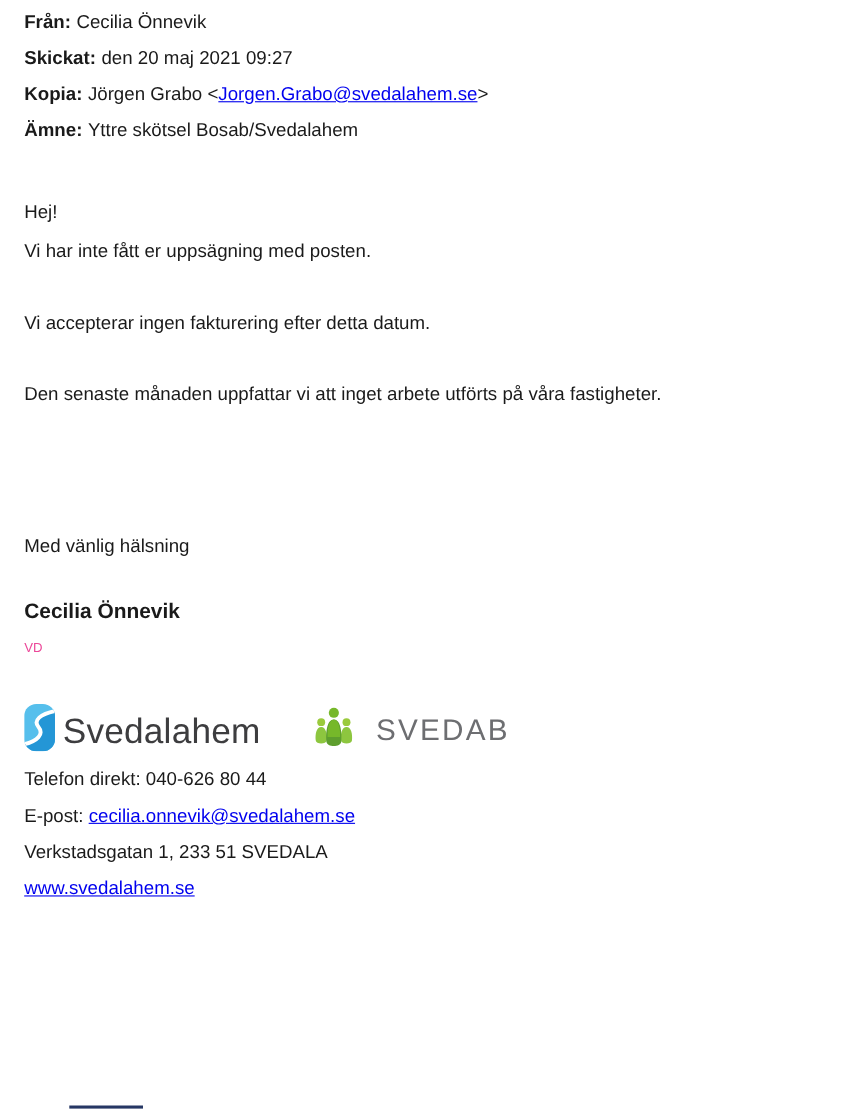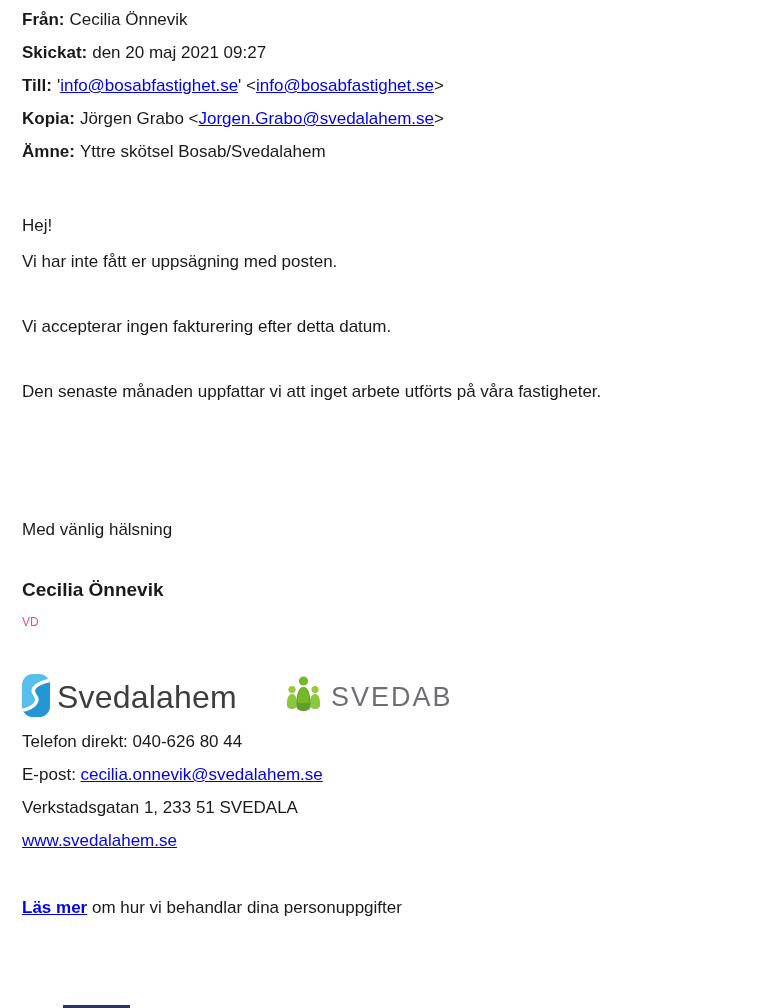--- a/index.html
+++ b/index.html
@@ -24,41 +24,40 @@
   .closing { margin-top:102px; }
 
   
   .sig-name { font-size:19px; font-weight:bold; line-height:28px; margin-top:28px; white-space:nowrap; }
   .sig-title { font-size:12px; line-height:18px; margin-top:9px; color:#ec4899; white-space:nowrap; }
 
   .logo-row { margin-top:38px; height:56px; display:flex; align-items:center; }
   .logo-group { display:flex; align-items:center; }
   .svedalahem-text { font-size:32px; color:#3D3D3F; margin-left:7px; letter-spacing:0.2px; }
   .svedab-group { margin-left:48px; }
-  .svedab-text { font-size:27px; color:#6D6E71; margin-left:9px; letter-spacing:2px; }
+  .svedab-text { font-size:27px; color:#6D6E71; margin-left:20px; letter-spacing:2px; }
 
   
   .contact { }
   .cline { font-size:17px; line-height:33px; white-space:nowrap; }
 
   
   .gline { font-size:17px; line-height:36px; margin-top:33px; white-space:nowrap; }
   .gline a { font-weight:bold; }
 
   .bottom-bar { position:absolute; left:63px; bottom:0; width:67px; height:3px; background:var(--navy); }
 </style>
 </head>
 <body style="--link: #0000EE; --navy: #263764; color: rgb(26, 26, 26);">
 
 <div class="page">
 
   <div class="header">
     <div class="hline"><span class="lbl">Från:</span><span>Cecilia Önnevik</span></div>
     <div class="hline"><span class="lbl">Skickat:</span><span>den 20 maj 2021 09:27</span></div>
-    <div class="hline"><span class="lbl">Till:</span><span>'</span><a>info@bosabfastighet.se</a><span>' &lt;</span><a>info@bosabfastighet.se</a><span>&gt;</span></div>
     <div class="hline"><span class="lbl">Kopia:</span><span>Jörgen Grabo &lt;</span><a>Jorgen.Grabo@svedalahem.se</a><span>&gt;</span></div>
     <div class="hline"><span class="lbl">Ämne:</span><span>Yttre skötsel Bosab/Svedalahem</span></div>
   </div>
 
   <div class="gap-header-body"></div>
 
   <div class="email-body">
     <div class="bline">Hej!</div>
     <div class="bline mb29">Vi har inte fått er uppsägning med posten.</div>
     <div class="bline mb29">Vi accepterar ingen fakturering efter detta datum.</div>
@@ -100,18 +99,17 @@
       </div>
     </div>
 
     <div class="contact">
       <div class="cline">Telefon direkt: 040-626 80 44</div>
       <div class="cline"><span>E-post:</span><span> </span><a>cecilia.onnevik@svedalahem.se</a></div>
       <div class="cline">Verkstadsgatan 1, 233 51 SVEDALA</div>
       <div class="cline"><a>www.svedalahem.se</a></div>
     </div>
 
-    <div class="gline"><a>Läs mer</a><span> om hur vi behandlar dina personuppgifter</span></div>
   </div>
 
 </div>
 
 <div class="bottom-bar"></div>
 
 </body></html>

